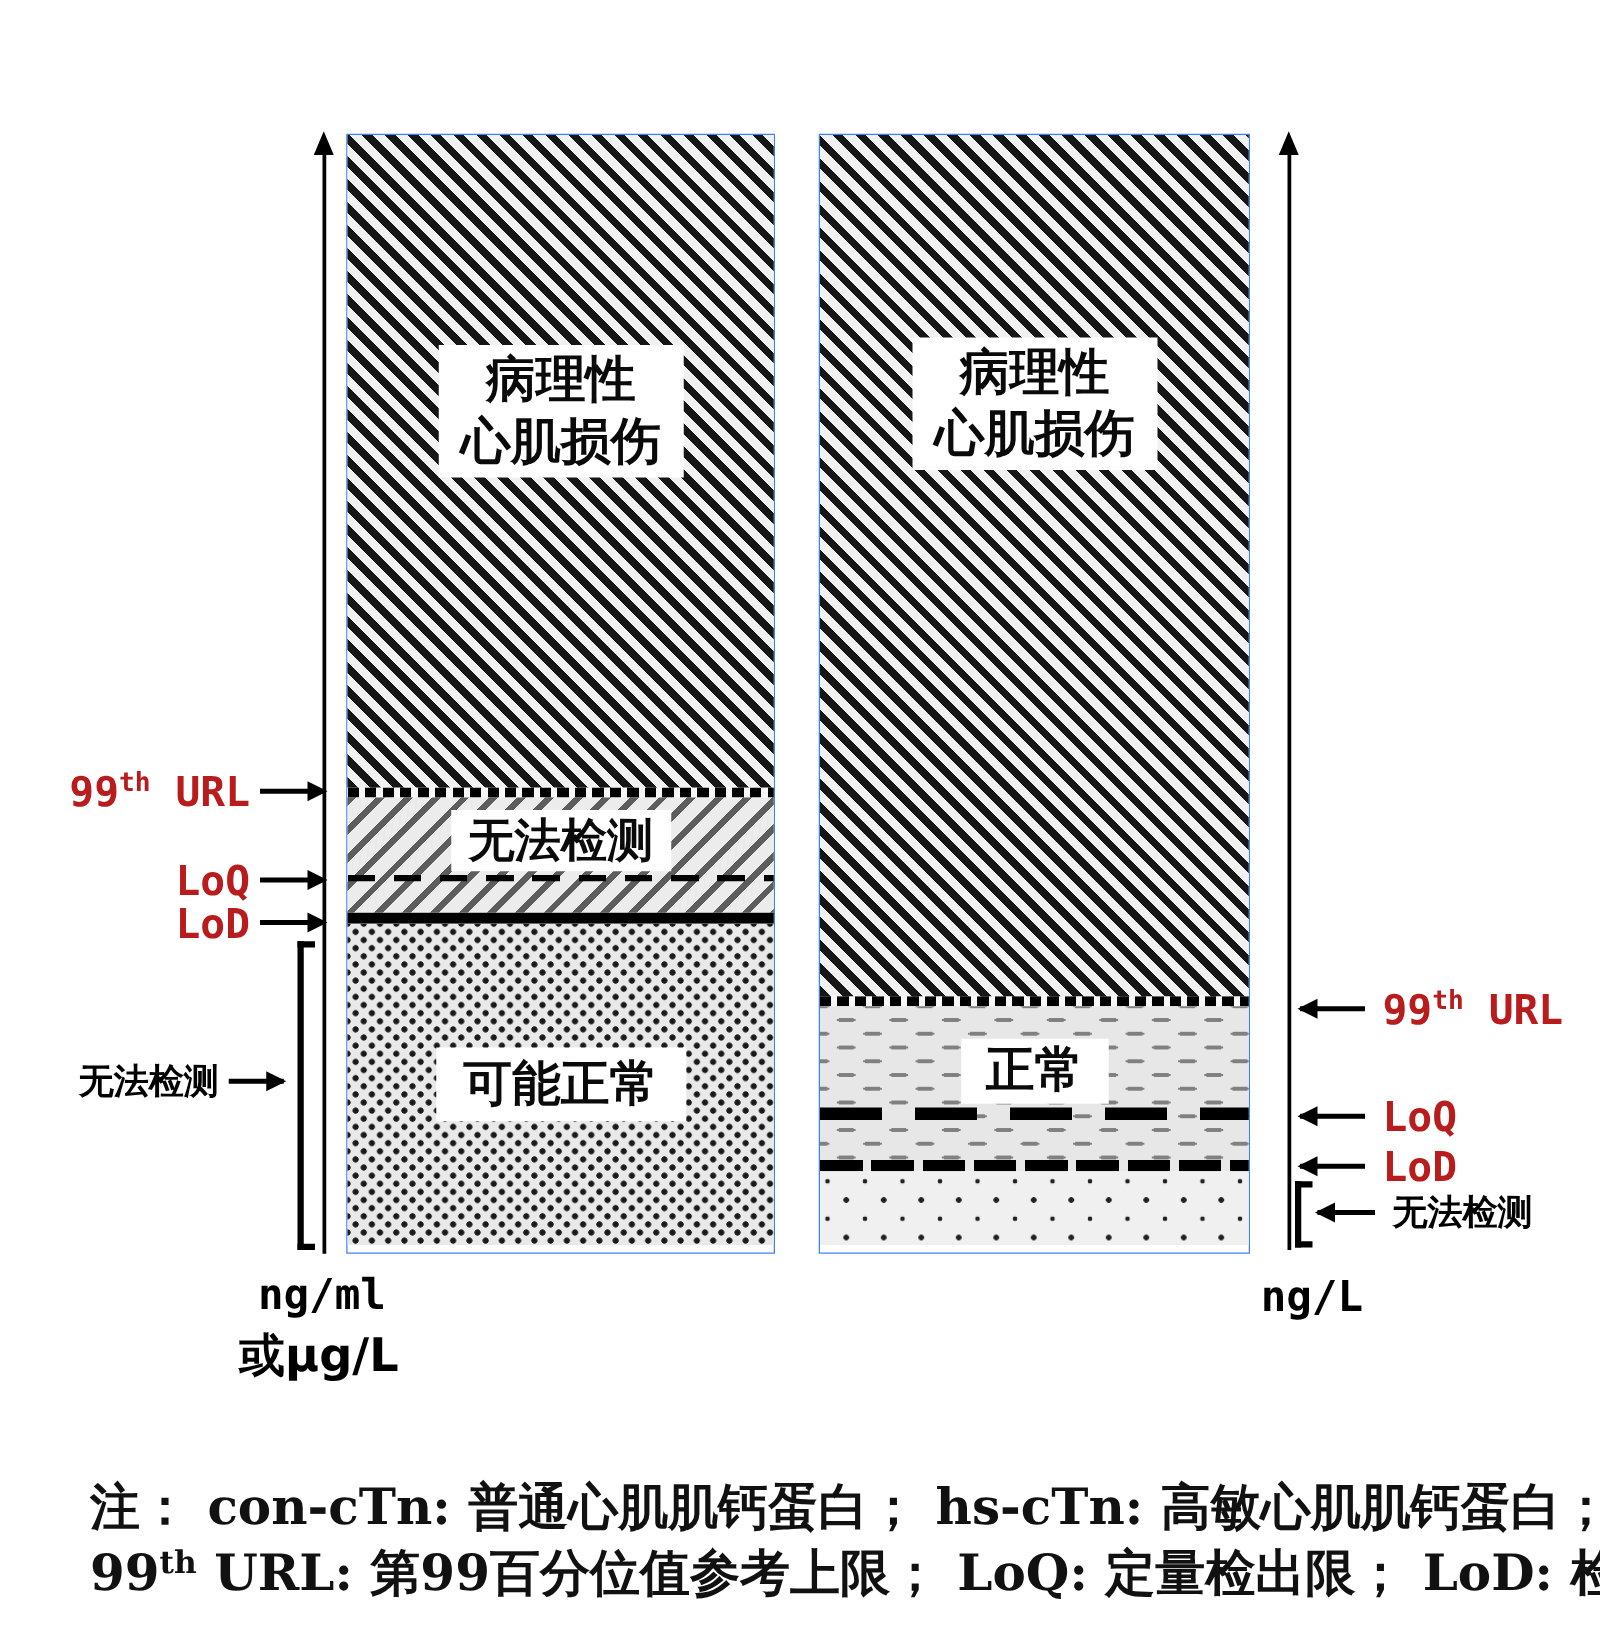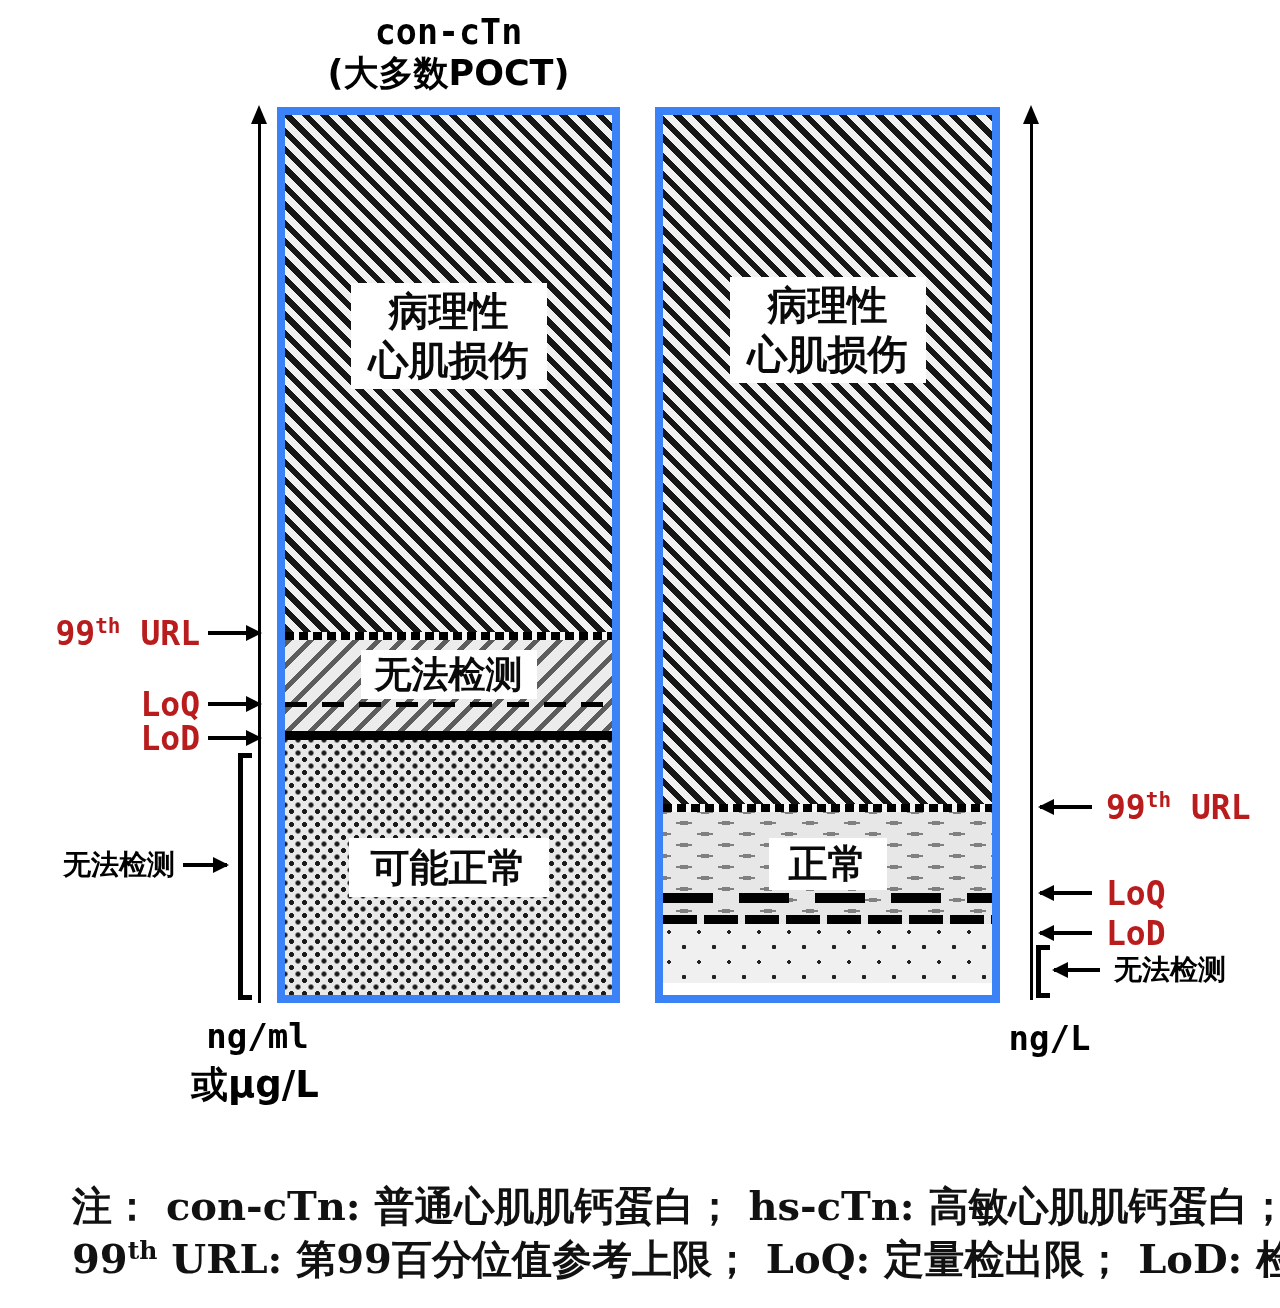--- a/index.html
+++ b/index.html
@@ -21,21 +21,21 @@
   
   .axis { position:absolute; width:3px; background:#000; }
   .axis::before {
     content:""; position:absolute; top:-17px; left:-7px; width:0; height:0;
     border-left:8px solid transparent; border-right:8px solid transparent;
     border-bottom:19px solid #000;
   }
 
   
   .bar {
-    position:absolute; border:8px solid #3b82f6; box-sizing:border-box;
+    position:absolute; border:1px solid #3b82f6; box-sizing:border-box;
     display:flex; flex-direction:column; background:#fff;
   }
   .zone { position:relative; width:100%; }
 
   .hatch-dark {
     background:repeating-linear-gradient(45deg, #161616 0 6px, #f1f1f1 6px 13px);
   }
   .hatch-light {
     background:repeating-linear-gradient(135deg, #5d5d5d 0 5px, #ececec 5px 16px);
   }
@@ -122,24 +122,20 @@
     position:absolute; font-family:"DejaVu Serif", "Liberation Serif", serif;
     font-size:40px; font-weight:600; color:#111; line-height:1.32; white-space:nowrap;
   }
   .footnote sup { font-size:25px; }
 </style>
 </head>
 <body>
 
 <div class="canvas">
 
-  <div class="col-title" style="left:277px; top:12px; width:343px;">
-    <div class="latin">con-cTn</div>
-    <div class="cjk">(大多数POCT)</div>
-  </div>
 
   <div class="axis" style="left:258px; top:122px; height:881px;"></div>
 
   <div class="axis" style="left:1030px; top:122px; height:878px;"></div>
 
   <div class="bar" style="left:277px; top:107px; width:343px; height:896px;">
     <div class="zone hatch-dark" style="height:522px; display:flex; flex-direction:column; justify-content:flex-start;">
       <div class="zone-label" style="margin-top:168px;">
         <div>病理性</div>
         <div>心肌损伤</div>
@@ -157,21 +153,21 @@
   </div>
 
   <div class="bar" style="left:655px; top:107px; width:345px; height:896px;">
     <div class="zone hatch-dark" style="height:689px; display:flex; flex-direction:column; justify-content:flex-start;">
       <div class="zone-label" style="margin-top:162px;">
         <div>病理性</div>
         <div>心肌损伤</div>
       </div>
     </div>
     <div class="line-dotted"></div>
-    <div class="zone dash-rows" style="height:103px; display:flex; flex-direction:column;">
+    <div class="zone dash-rows" style="height:123px; display:flex; flex-direction:column;">
       <div class="zone-label" style="margin-top:26px; font-size:39px; padding:2px 20px;">正常</div>
       <div class="loq-dash-right" style="top:81px;"></div>
     </div>
     <div class="line-dash-thick"></div>
     <div class="zone dots-sparse" style="height:59px;"></div>
   </div>
 
   <div class="lbl-row" style="left:25px; top:613px;">
     <div class="lbl txt-right" style="width:175px;"><span>99</span><sup>th</sup>&nbsp;<span>URL</span></div>
     <div class="arrow arrow-r" style="width:52px; margin-left:8px;"></div>

